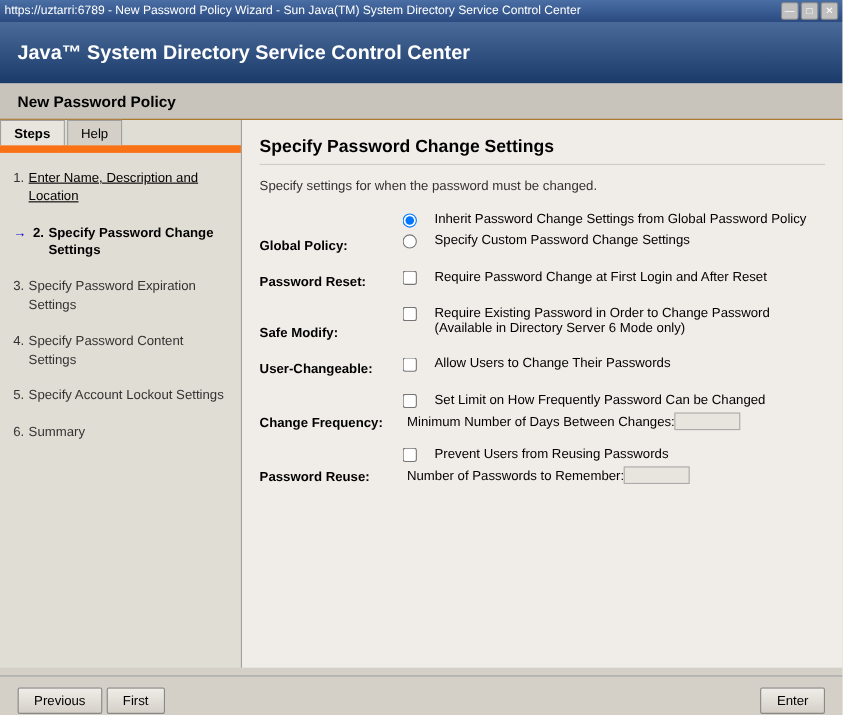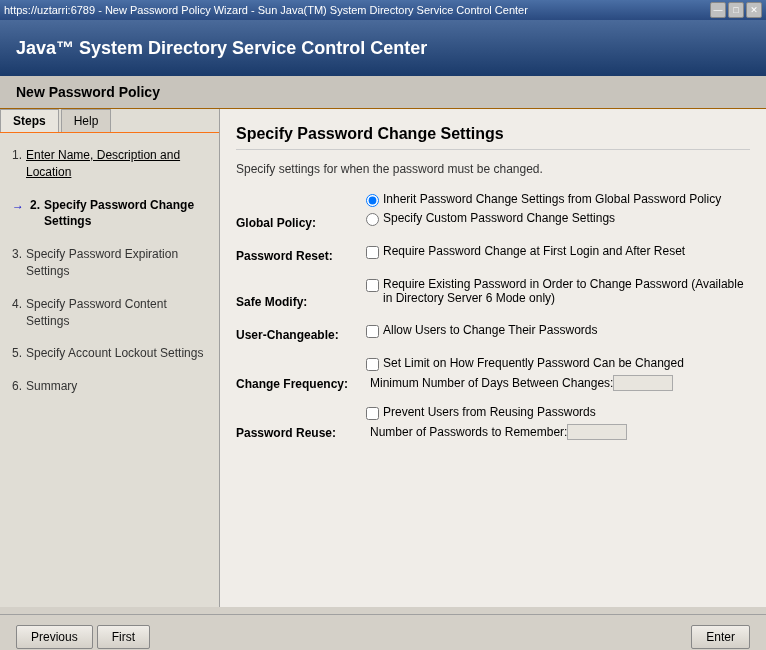--- a/index.html
+++ b/index.html
@@ -75,21 +75,21 @@
     .left-panel {
       width: 220px;
       background: #e0ddd5;
       border-right: 1px solid #a0a0a0;
       padding: 0;
       flex-shrink: 0;
     }
 
     .tabs-row {
       display: flex;
-      border-bottom: 1px solid #f97316;
+      border-bottom: 7px solid #f97316;
     }
     .tab {
       padding: 4px 12px;
       background: #d4d0c8;
       border: 1px solid #a0a0a0;
       border-bottom: none;
       cursor: pointer;
       font-size: 12px;
       margin-right: 2px;
     }
@@ -166,21 +166,21 @@
     }
     .form-controls {
       flex: 1;
       font-size: 12px;
     }
 
     .radio-option, .checkbox-option {
       display: flex;
       align-items: flex-start;
       margin-bottom: 4px;
-      gap: 4px;
+      gap: 16px;
     }
     .radio-option input[type="radio"],
     .checkbox-option input[type="checkbox"] {
       margin-top: 2px;
       flex-shrink: 0;
     }
 
     .sub-field {
       display: flex;
       align-items: center;

